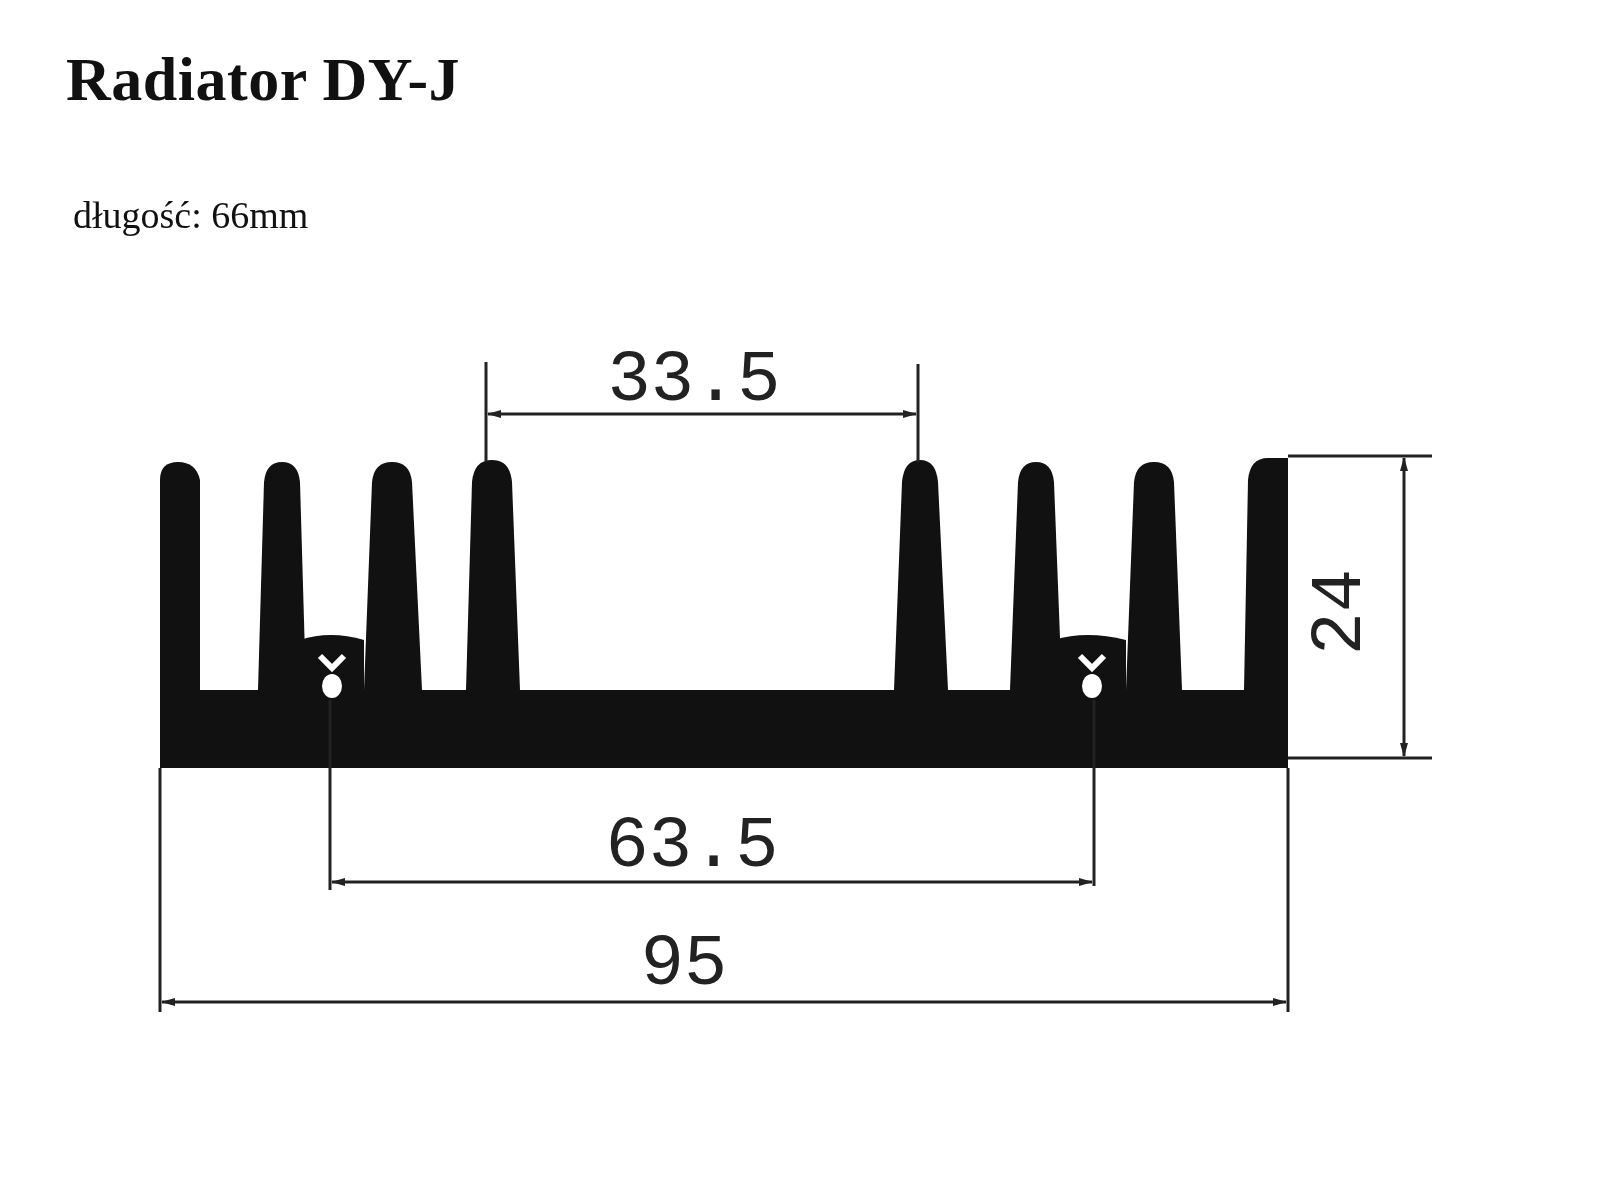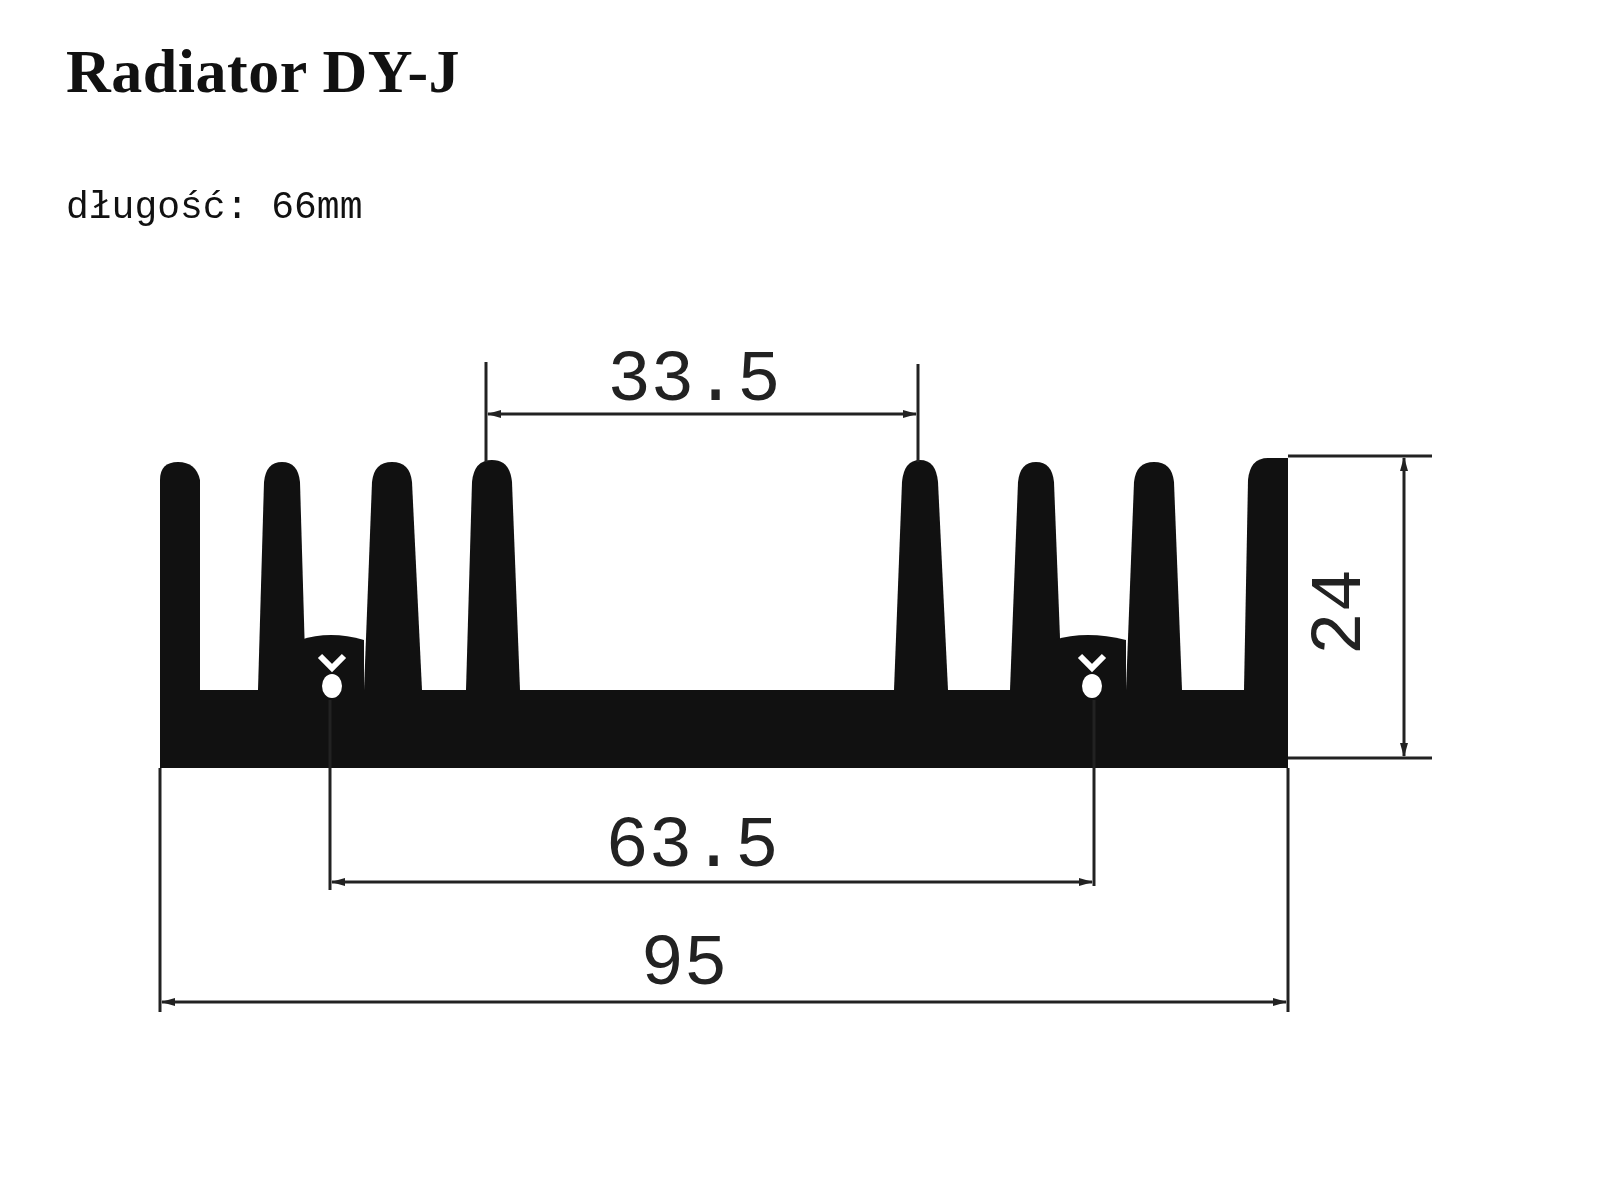--- a/index.html
+++ b/index.html
@@ -1,24 +1,24 @@
 <!DOCTYPE html>
 <html><head>
 <meta charset="utf-8">
 <style>
   html, body { margin: 0; padding: 0; background: #ffffff; }
   body { width: 1600px; height: 1200px; position: relative; overflow: hidden; }
   .title {
-    position: absolute; left: 66px; top: 36px;
+    position: absolute; left: 66px; top: 44px;
     font-family: "Liberation Serif", serif; font-weight: bold;
     font-size: 62px; color: #111; letter-spacing: 0.5px; margin: 0;
   }
   .subtitle {
     position: absolute; left: 66px; top: 186px;
-    font-family: Liberation Mono, monospace; font-size: 38px; color: #111; margin: 0;
+    font-family: Liberation Serif, serif; font-size: 38px; color: #111; margin: 7px;
   }
   svg.drawing { position: absolute; left: 0; top: 0; }
   .dim { font-family: "Liberation Mono", monospace; font-size: 72px; fill: #222; }
 </style>
 </head>
 <body>
 
 <h1 class="title">Radiator DY-J</h1>
 <p class="subtitle">długość: 66mm</p>
 

